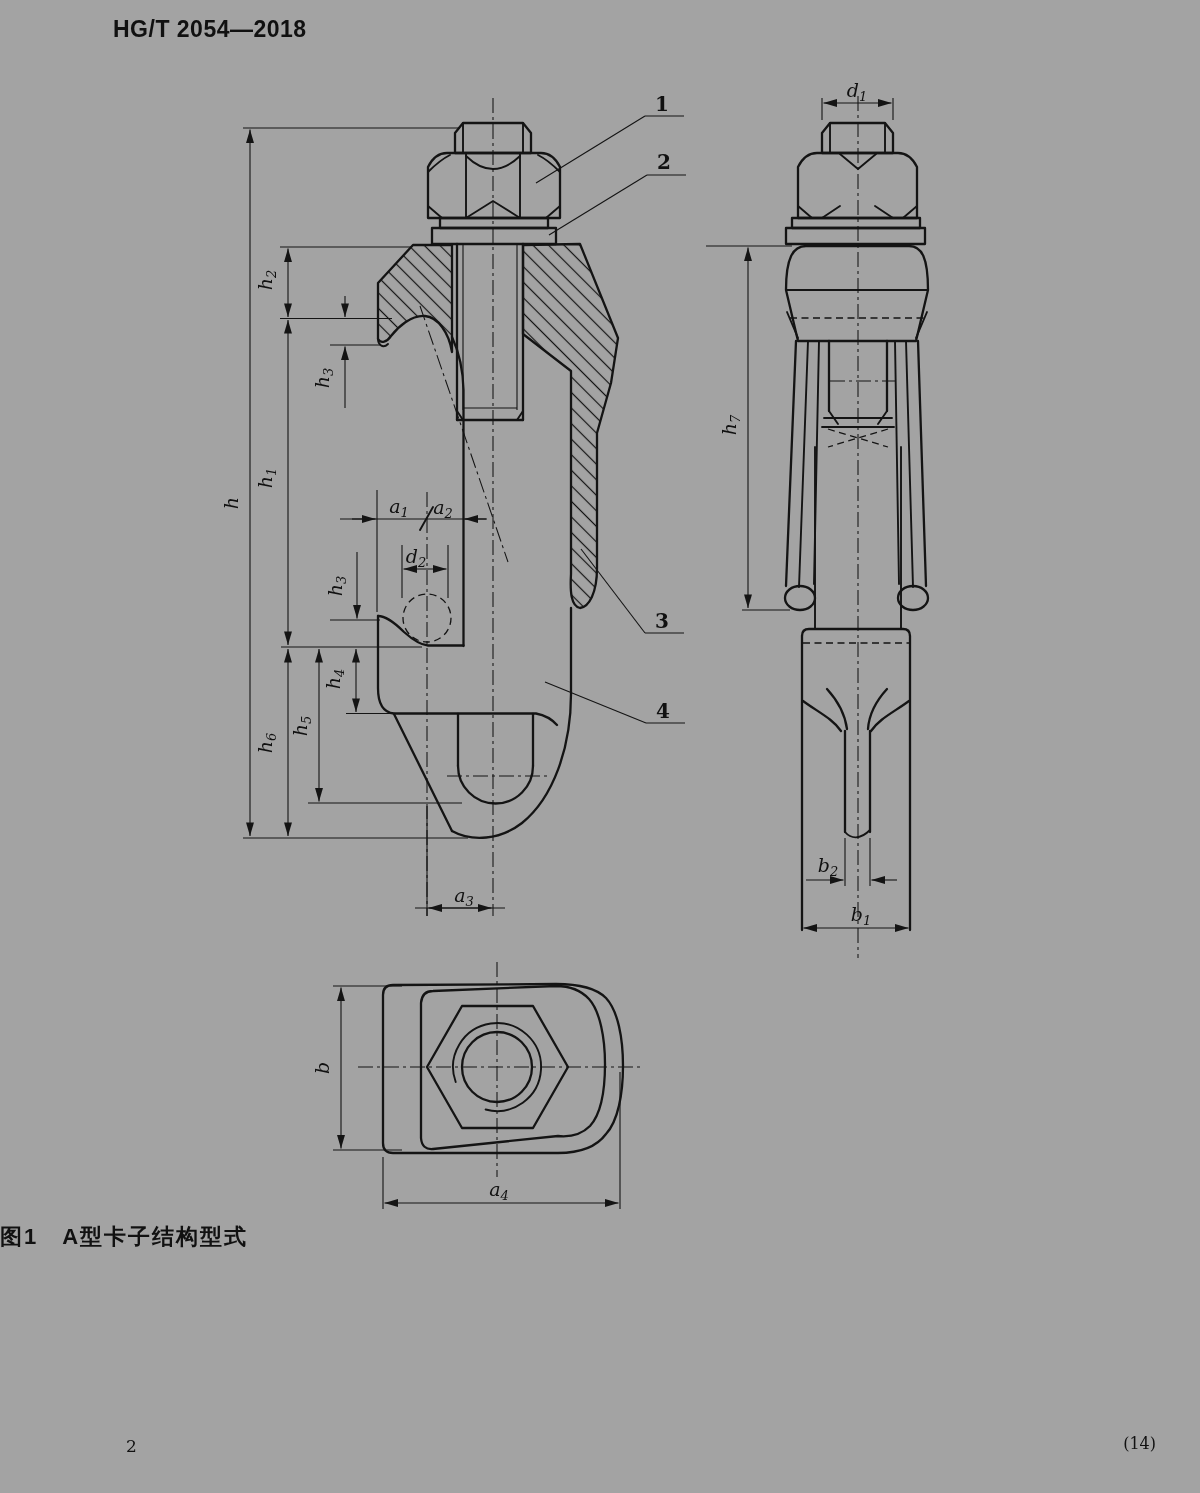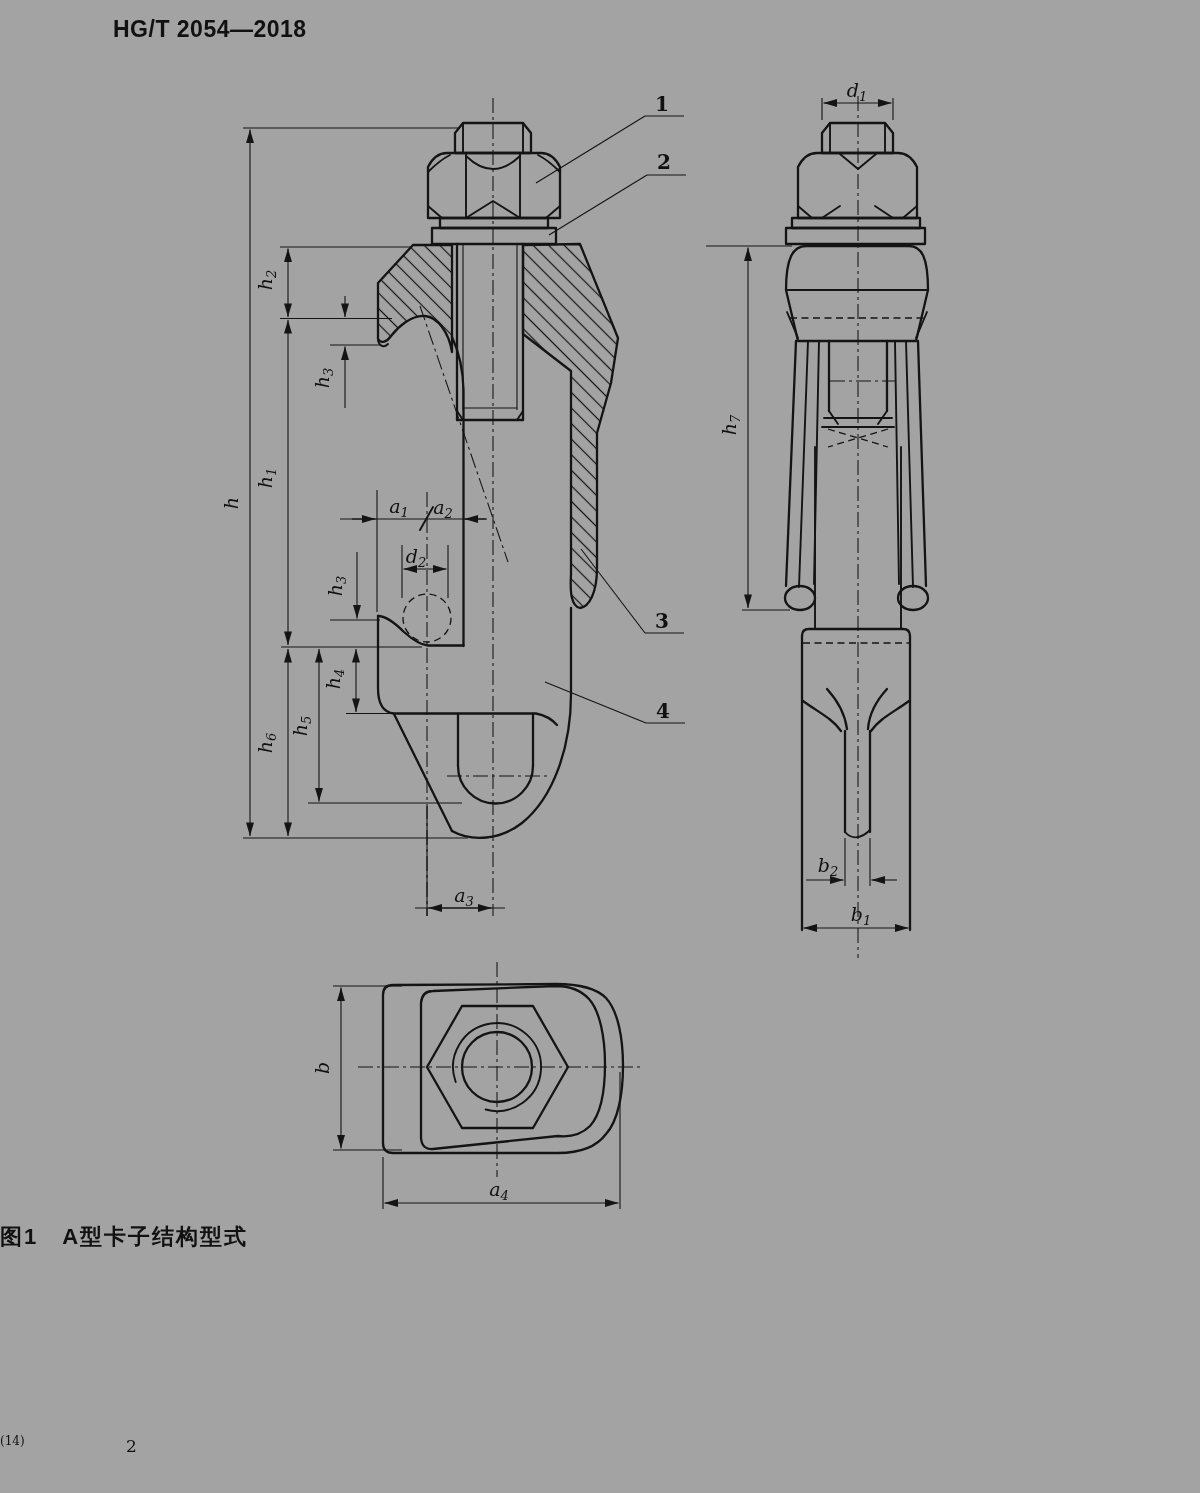--- a/index.html
+++ b/index.html
@@ -3,22 +3,22 @@
 <meta charset="utf-8">
 <style>
   html,body{margin:0;padding:0;background:#888;}
   .page{position:relative;width:1200px;height:1493px;background:#a3a3a3;overflow:hidden;
         font-family:"Liberation Sans",sans-serif;color:#111;}
   .header{position:absolute;left:113px;top:16px;font-size:23px;font-weight:700;
           letter-spacing:.5px;font-family:"Liberation Sans",sans-serif;}
   .caption{position:absolute;left:0;top:1222px;width:1200px;text-align:left;
            font-size:22px;font-weight:700;letter-spacing:2px;}
   .footer-left{position:absolute;left:126px;top:1436px;font-size:17px;font-family:"DejaVu Serif",serif;}
-  .footer-center{position:absolute;left:0;top:1434px;width:1156px;text-align:left;
-                 font-size:12px;font-family:"DejaVu Serif",serif;}
+  .footer-center{position:absolute;left:0;top:1434px;width:1156px;text-align:right;
+                 font-size:16px;font-family:"DejaVu Serif",serif;}
   svg{position:absolute;left:0;top:0;}
   .ol{fill:none;stroke:#141414;stroke-width:2.3;stroke-linecap:round;stroke-linejoin:round;}
   .ol2{fill:none;stroke:#141414;stroke-width:1.9;stroke-linecap:round;}
   .hatch{fill:url(#hat);stroke:#141414;stroke-width:2.3;stroke-linejoin:round;}
   .thin{fill:none;stroke:#141414;stroke-width:1.1;}
   .cl{fill:none;stroke:#141414;stroke-width:1.05;stroke-dasharray:15 4 3 4;}
   .hid{fill:none;stroke:#141414;stroke-width:1.3;stroke-dasharray:7 4.5;}
   .dim{font-family:"DejaVu Serif",serif;font-style:italic;font-size:19px;fill:#111;}
   .sub{font-size:13px;}
   .part{font-family:"DejaVu Serif",serif;font-weight:700;font-size:20px;fill:#111;}

